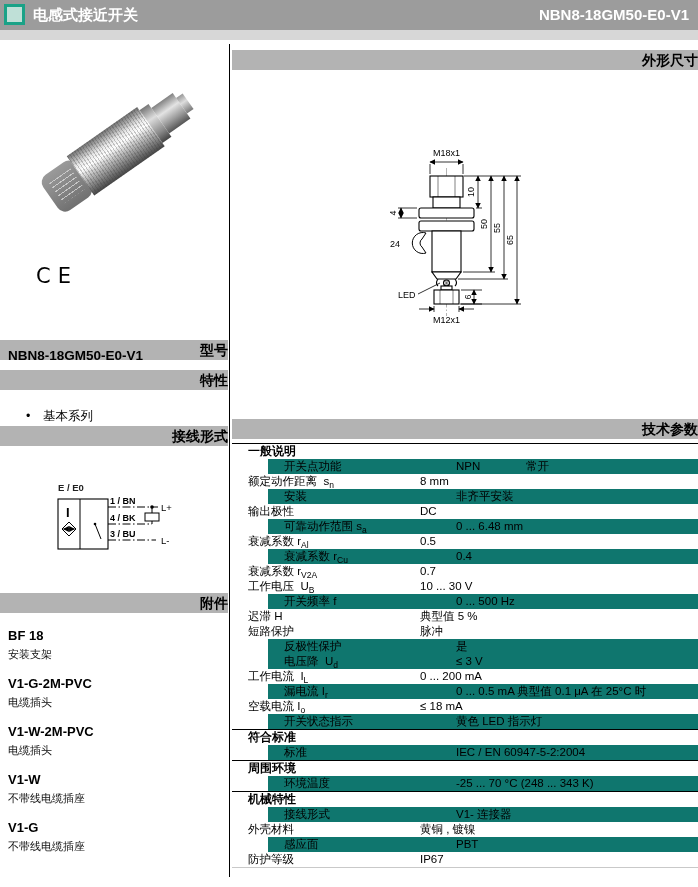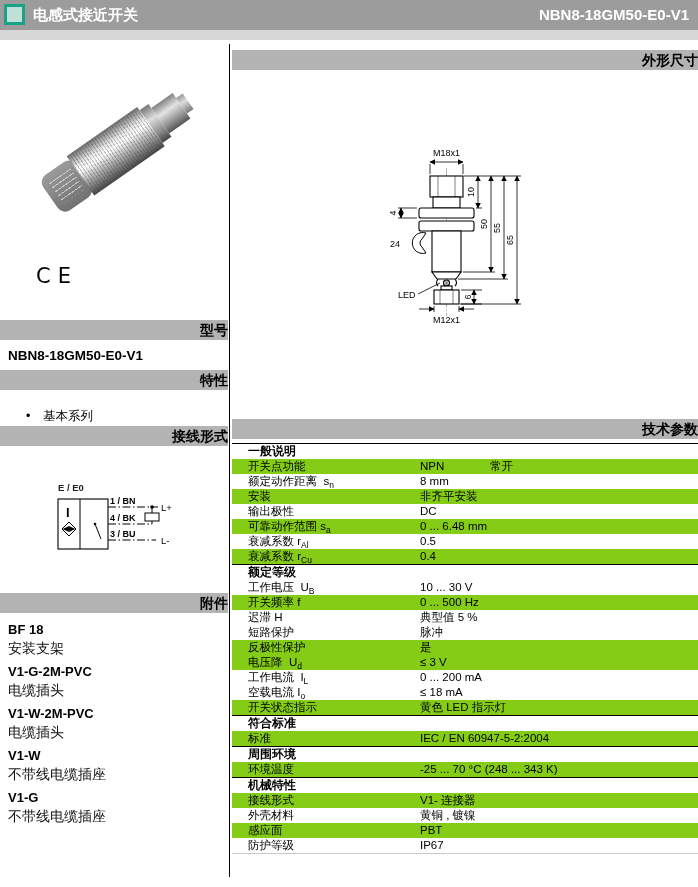--- a/index.html
+++ b/index.html
@@ -15,22 +15,22 @@
   
   .secbar{position:absolute;background:#b3b3b3;height:20px;line-height:21px;font-size:14px;font-weight:bold;padding-left:8px;box-sizing:border-box;text-align:right;}
   .secbar.left{left:0;width:228px;}
   .secbar.right{left:232px;width:466px;}
   
   .model-val{position:absolute;left:8px;top:348px;font-size:13.5px;font-weight:bold;}
   .features{position:absolute;left:0;top:391px;margin:16px;padding:0;list-style:none;}
   .features li{position:relative;padding-left:27px;line-height:19px;font-size:12.5px;}
   .features li::before{content:"•";position:absolute;left:10px;}
   .acclist{position:absolute;left:8px;top:616px;width:214px;}
-  .acc-name{font-size:13px;font-weight:bold;line-height:19px;margin-top:4px;}
-  .acc-desc{font-size:14px;line-height:19px;color:#111;}
+  .acc-name{font-size:13px;font-weight:bold;line-height:19px;margin-top:10px;}
+  .acc-desc{font-size:11px;line-height:19px;color:#111;}
   .ce{position:absolute;left:36px;top:264px;font-size:21px;letter-spacing:7px;font-weight:400;font-family:"DejaVu Sans",sans-serif;}
   
   .photo{position:absolute;left:35px;top:70px;width:160px;height:160px;}
   .photo-rot{position:absolute;left:0px;top:55px;width:168px;height:48px;transform:rotate(-35deg);transform-origin:84px 24px;display:flex;align-items:center;}
   .p-cap{width:40px;height:43px;border-radius:9px;background:linear-gradient(to bottom,#9a9a9a,#8b8b8b 40%,#707070);
          background-blend-mode:normal;position:relative;}
   .p-cap::after{content:"";position:absolute;left:7px;top:9px;right:7px;bottom:9px;
          background:repeating-linear-gradient(to bottom,rgba(255,255,255,.55) 0 1px,transparent 1px 5px);}
   .p-body{width:86px;height:48px;margin-left:-3px;
          background:linear-gradient(to bottom,#6f6f6f,#e8e8e8 28%,#fdfdfd 42%,#b9b9b9 62%,#5c5c5c 92%,#454545);position:relative;}
@@ -44,21 +44,21 @@
   .dimsvg{position:absolute;left:360px;top:140px;}
   svg text{font-family:"Liberation Sans",sans-serif;}
   
   .table{position:absolute;left:232px;top:443px;width:466px;border-bottom:1px solid #c9c9c9;}
   .trow{position:relative;height:15px;line-height:15px;font-size:11.5px;}
   .thead{font-weight:bold;font-size:12px;border-top:1px solid #000;}
   .thead .tlabel-h{position:absolute;left:16px;}
   .tlabel{position:absolute;left:16px;white-space:pre;}
   .tvalue{position:absolute;left:188px;white-space:pre;}
   .tvalue2{position:absolute;left:258px;white-space:pre;}
-  .shade{background:#84cc16;}
+  .shade{background:#0f766e;margin-left:36px;}
   sub{font-size:8.5px;}
 </style>
 </head>
 <body>
 
 <div class="page">
 
   <div class="topbar">
     <span class="brandicon"></span>
     <span class="title-left">电感式接近开关</span>
@@ -72,21 +72,21 @@
       <div class="p-cap"></div>
       <div class="p-body"></div>
       <div class="p-collar"></div>
       <div class="p-conn"></div>
       <div class="p-tip"></div>
     </div>
   </div>
 
   <div class="ce">CE</div>
 
-  <div class="secbar left" style="top:320px">型号</div>
+  <div class="secbar left" style="top:340px">型号</div>
   <div class="model-val">NBN8-18GM50-E0-V1</div>
 
   <div class="secbar left" style="top:370px">特性</div>
   <ul class="features">
       <li>基本系列</li>
       <li>8 mm 非齐平安装</li>
     </ul>
 
   <div class="secbar left" style="top:426px">接线形式</div>
 
@@ -241,22 +241,23 @@
         <span class="tvalue">0 ... 6.48 mm</span>
       </div>
       <div class="trow tdata">
         <span class="tlabel">衰减系数 r<sub>Al</sub></span>
         <span class="tvalue">0.5</span>
       </div>
       <div class="trow tdata shade">
         <span class="tlabel">衰减系数 r<sub>Cu</sub></span>
         <span class="tvalue">0.4</span>
       </div>
-      <div class="trow thead">
-        <span class="tlabel-h">额定等级</span>
+      <div class="trow tdata">
+        <span class="tlabel">衰减系数 r<sub>V2A</sub></span>
+        <span class="tvalue">0.7</span>
       </div>
       <div class="trow tdata">
         <span class="tlabel">工作电压  U<sub>B</sub></span>
         <span class="tvalue">10 ... 30 V</span>
       </div>
       <div class="trow tdata shade">
         <span class="tlabel">开关频率 f</span>
         <span class="tvalue">0 ... 500 Hz</span>
       </div>
       <div class="trow tdata">
@@ -272,20 +273,24 @@
         <span class="tvalue">是</span>
       </div>
       <div class="trow tdata shade">
         <span class="tlabel">电压降  U<sub>d</sub></span>
         <span class="tvalue">≤ 3 V</span>
       </div>
       <div class="trow tdata">
         <span class="tlabel">工作电流  I<sub>L</sub></span>
         <span class="tvalue">0 ... 200 mA</span>
       </div>
+      <div class="trow tdata shade">
+        <span class="tlabel">漏电流 I<sub>r</sub></span>
+        <span class="tvalue">0 ... 0.5 mA 典型值 0.1 μA 在 25°C 时</span>
+      </div>
       <div class="trow tdata">
         <span class="tlabel">空载电流 I<sub>o</sub></span>
         <span class="tvalue">≤ 18 mA</span>
       </div>
       <div class="trow tdata shade">
         <span class="tlabel">开关状态指示</span>
         <span class="tvalue">黄色 LED 指示灯</span>
       </div>
       <div class="trow thead">
         <span class="tlabel-h">符合标准</span>

